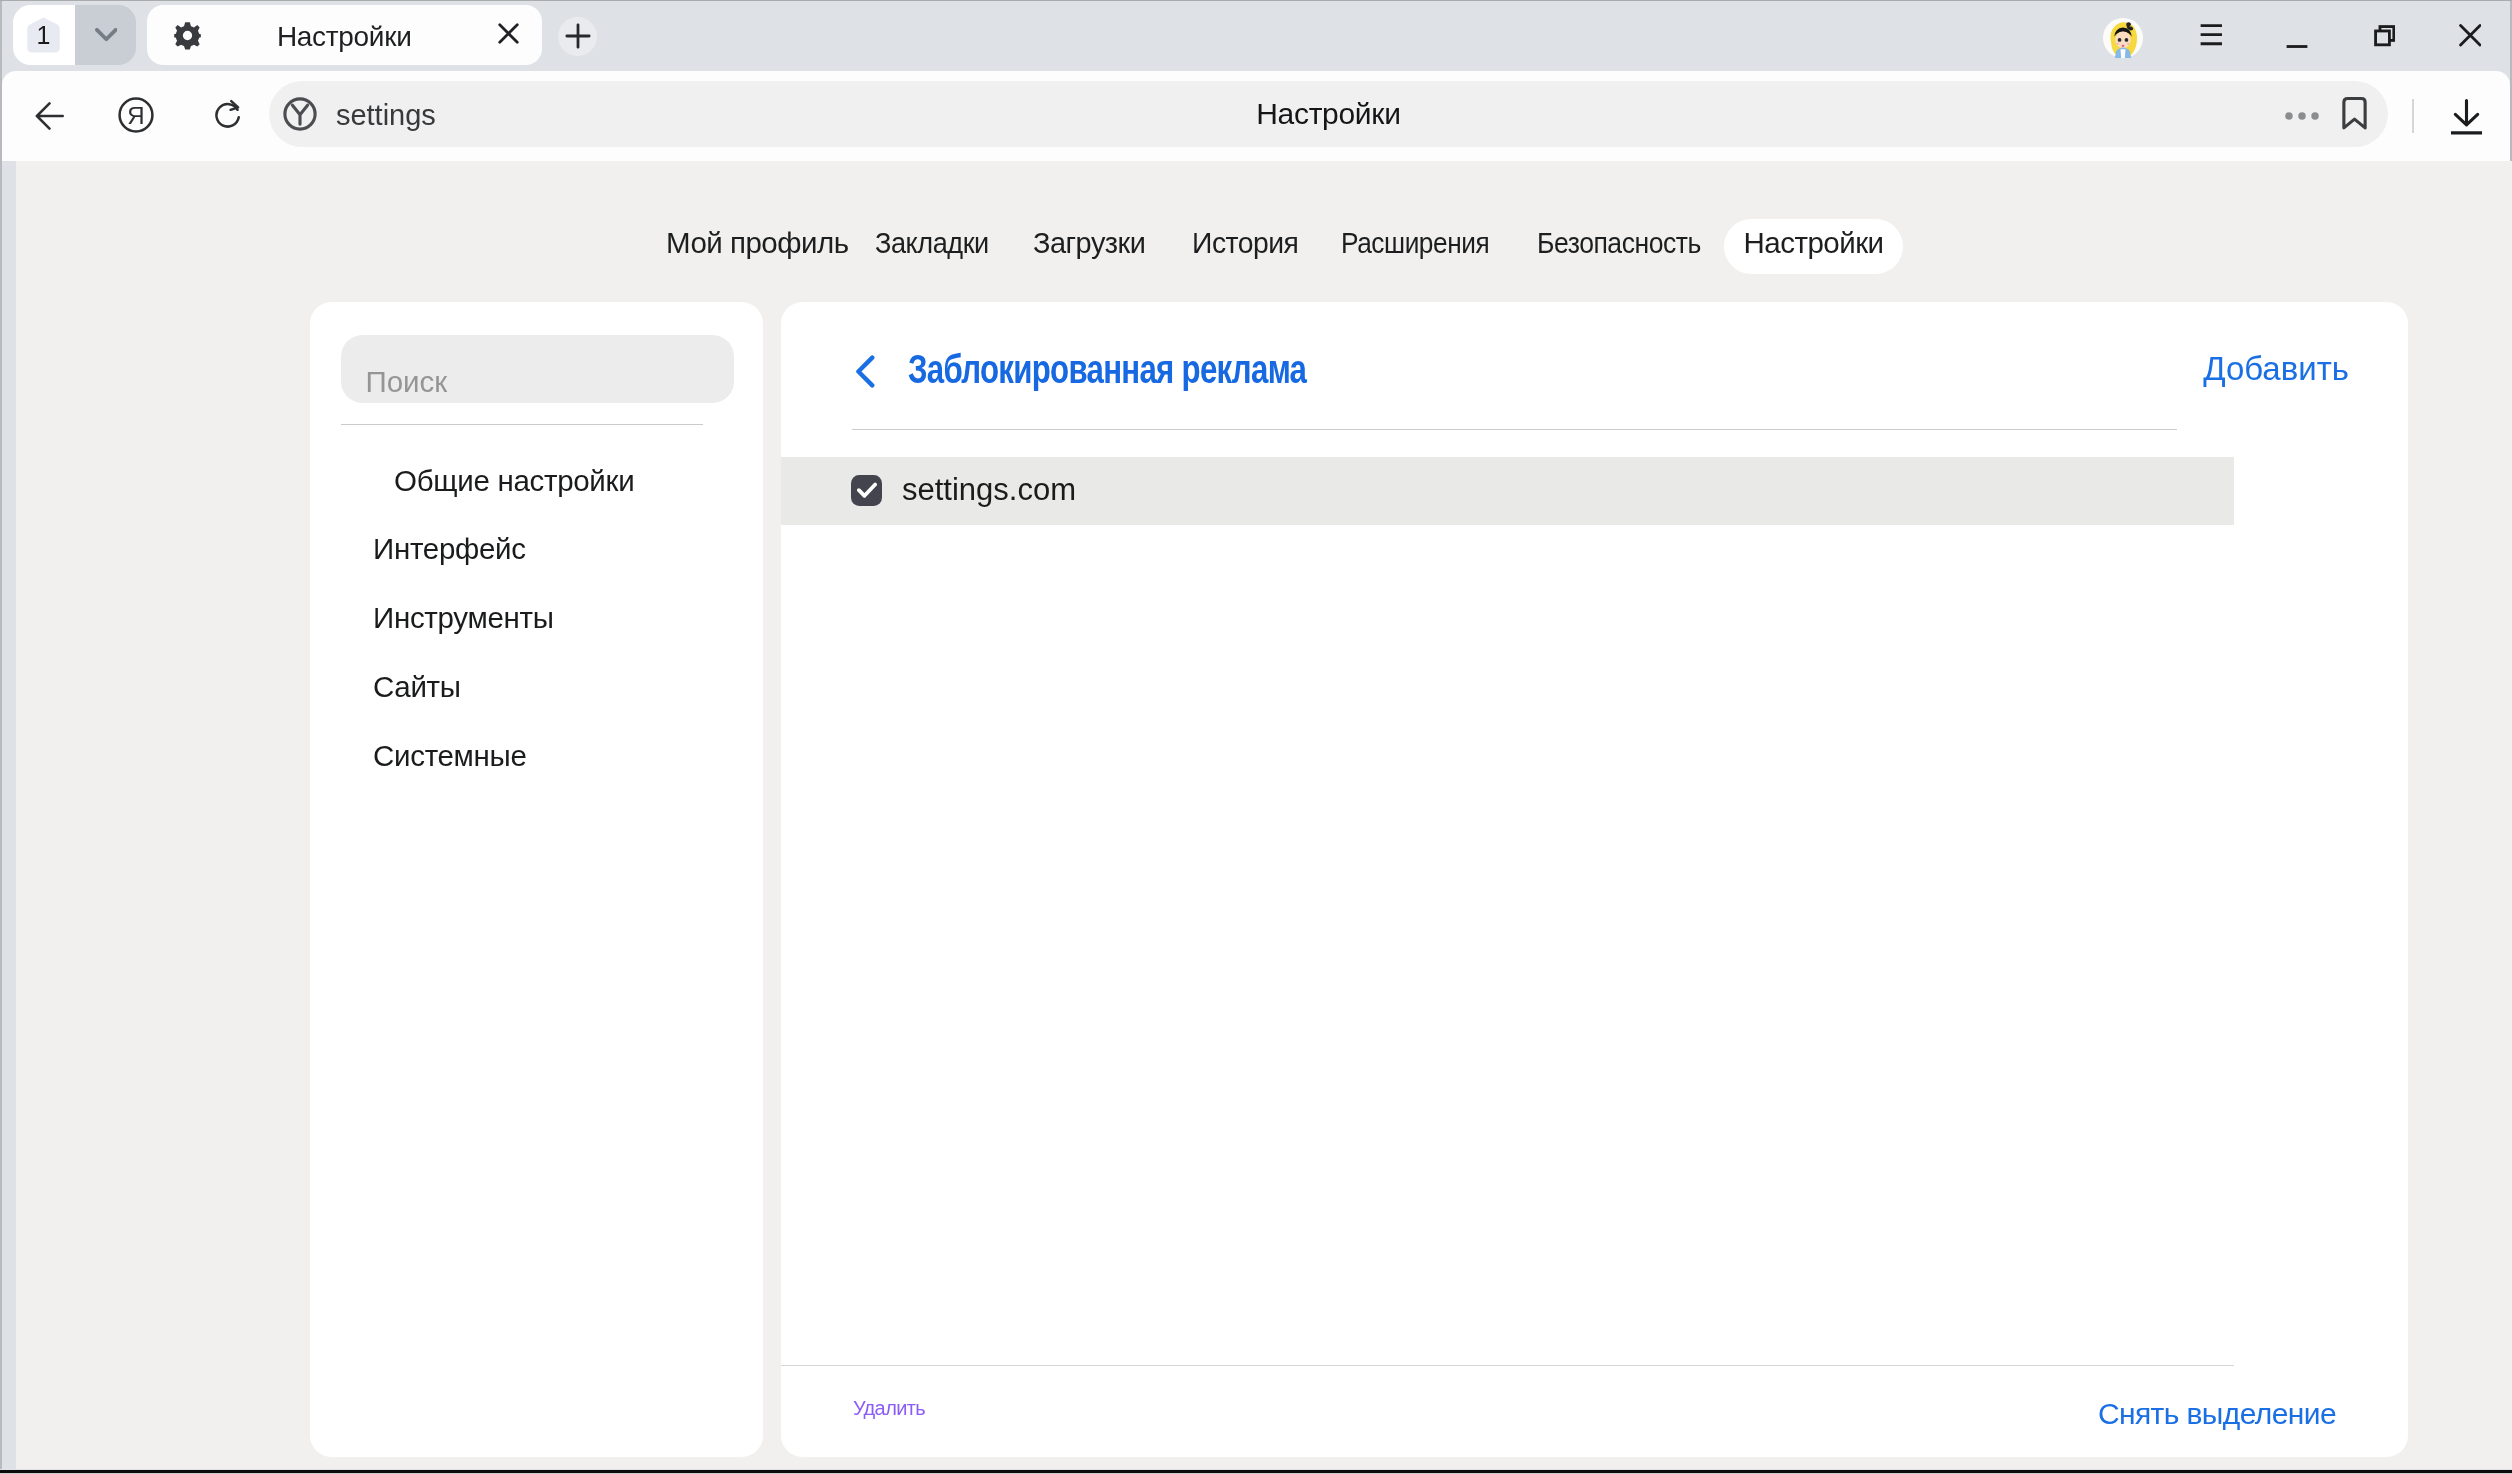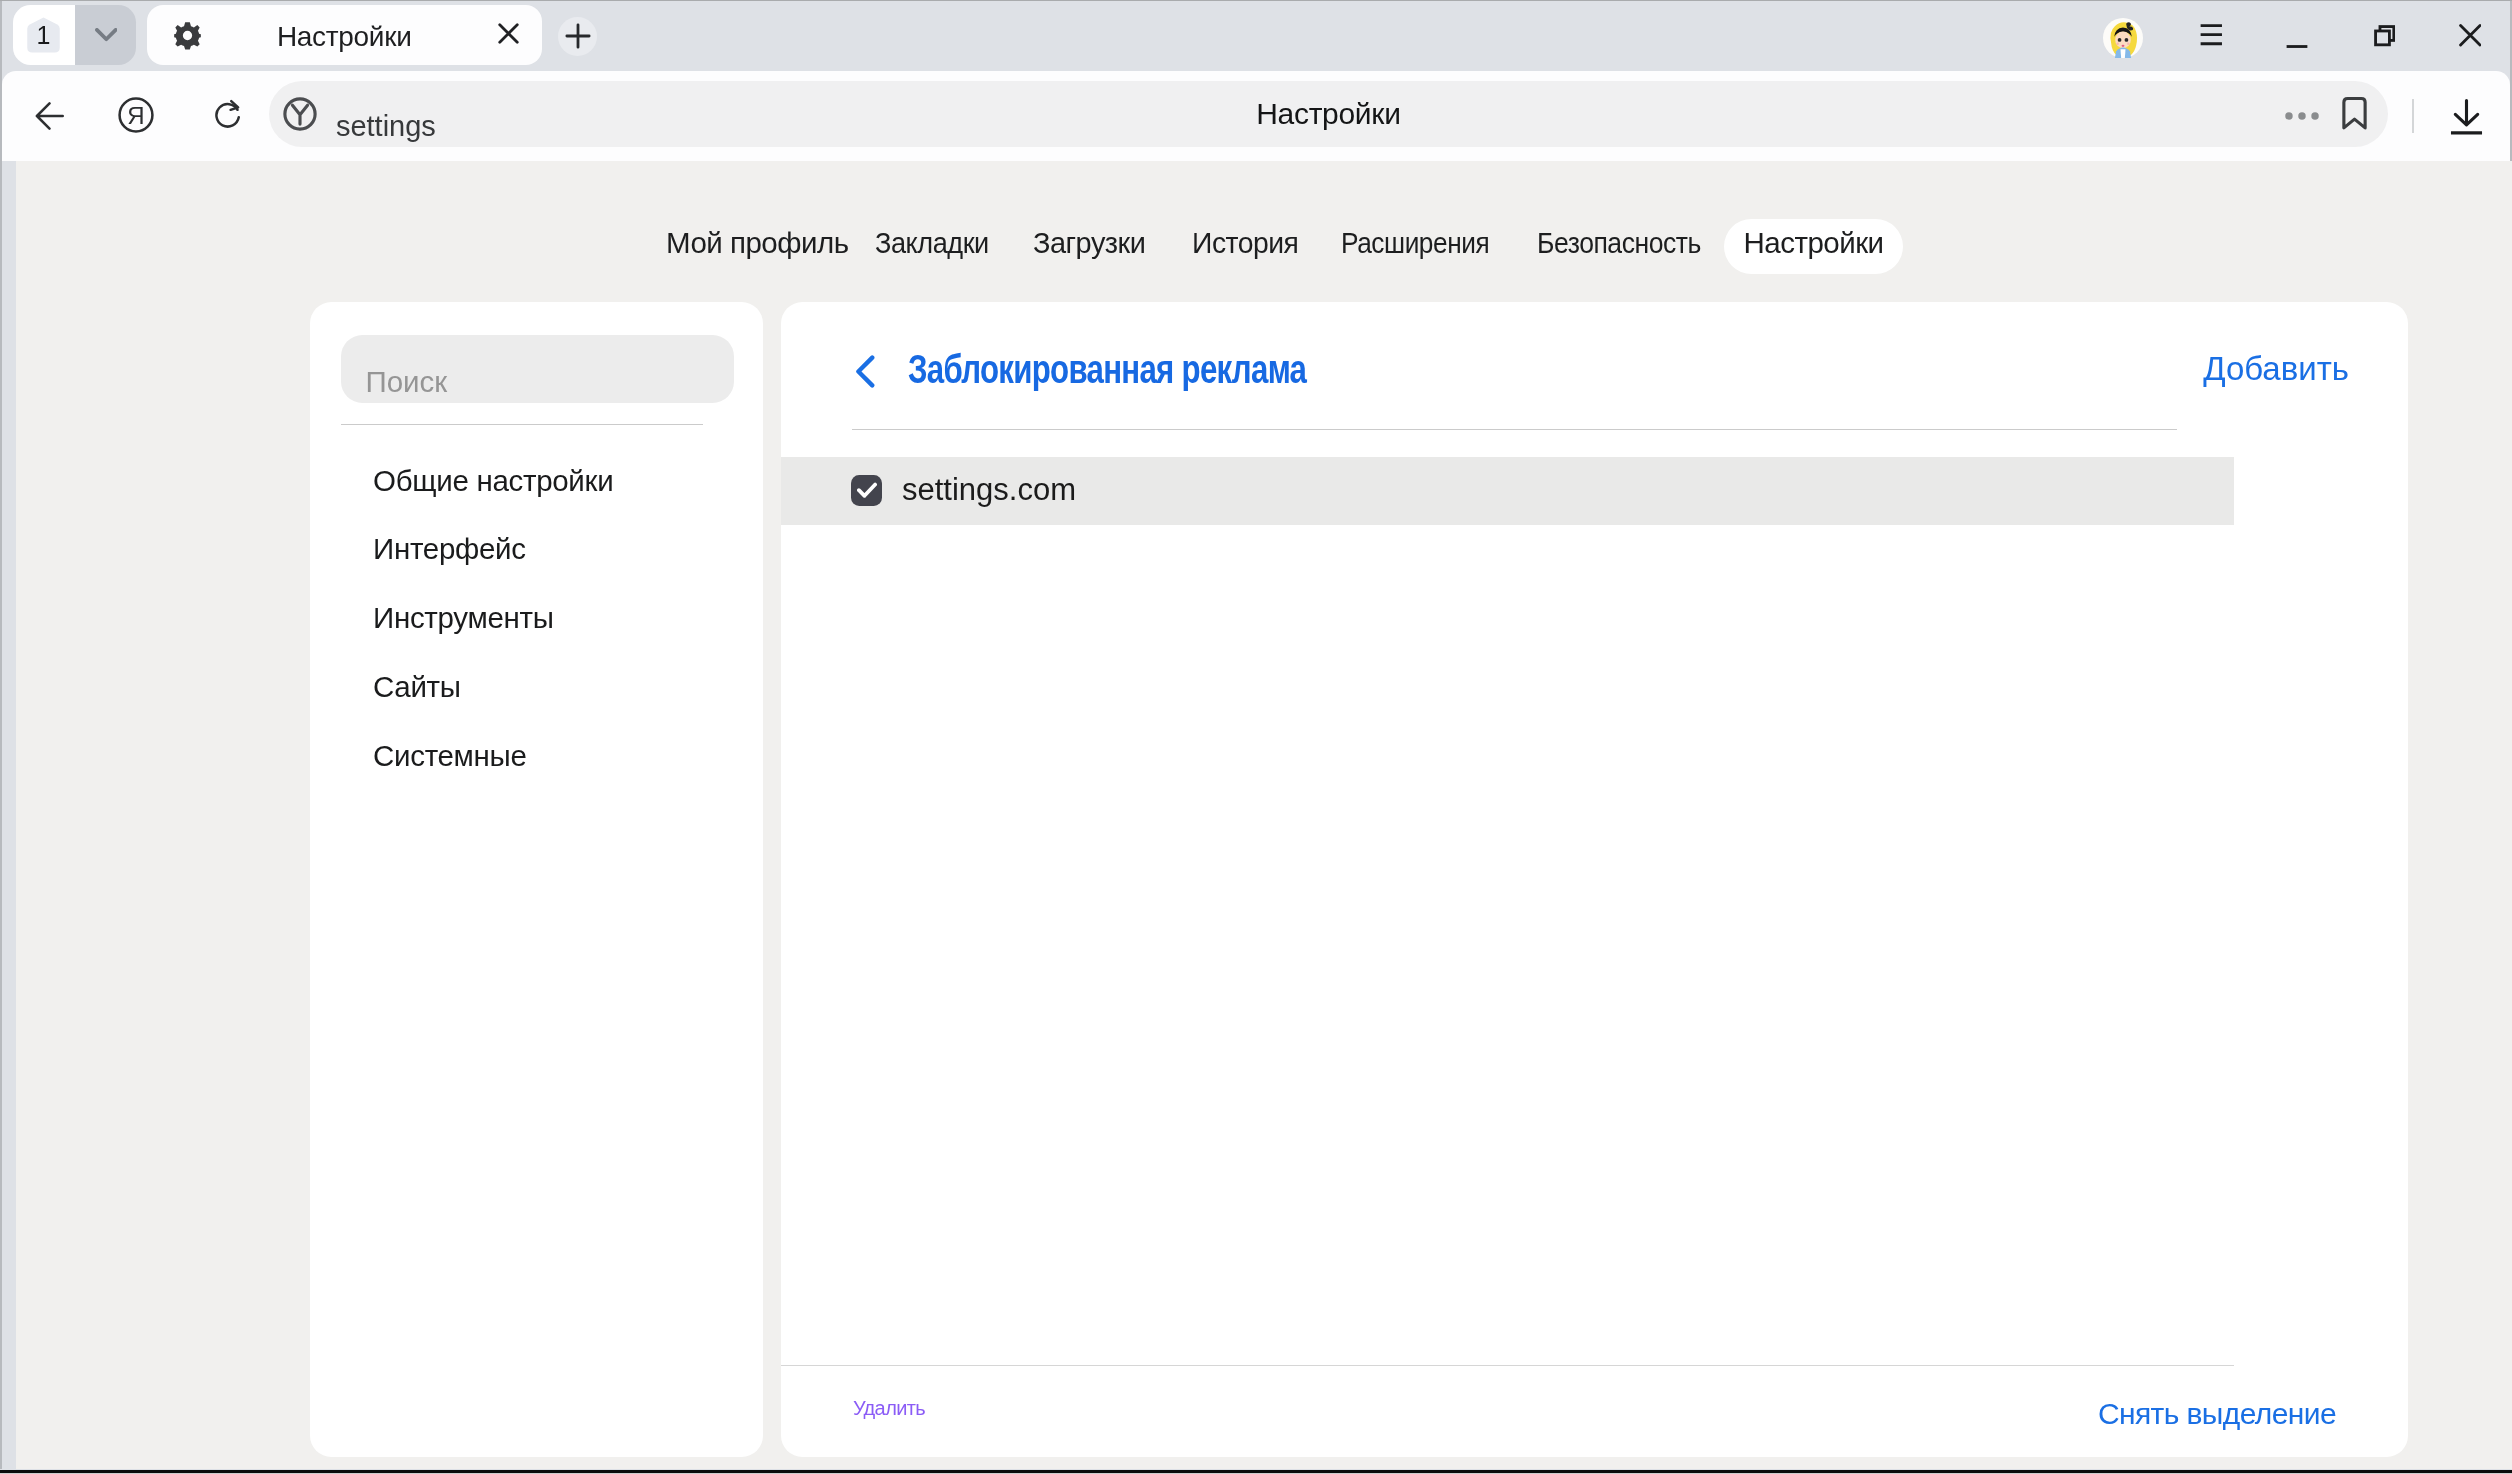--- a/index.html
+++ b/index.html
@@ -19,21 +19,21 @@
 #tabcounter { left:10.7px; top:3.8px; width:122px; height:60px; }
 #tc-left { left:0; top:0; width:62px; height:60px; background:#ffffff; border-radius:17.6px 0 0 17.6px; }
 #tc-right { left:62px; top:0; width:61px; height:60px; background:#c9cdd4; border-radius:0 17.6px 17.6px 0; }
 #activetab { left:145px; top:3.8px; width:395px; height:60px; background:#fdfdfe; border-radius:16.3px; }
 #tabtitle { left:130px; top:16.3px; width:132px; font-size:28px; color:#1e1f21; letter-spacing:-0.3px; }
 #plusbtn { left:556px; top:15.7px; width:39px; height:39px; border-radius:50%; background:#e9ebef; }
 
 
 #toolbar { left:1.9px; top:71px; width:2508px; height:90px; background:#fdfdfe; border-radius:14px 14px 0 0; }
 #addressbar { left:267px; top:10px; width:2119px; height:66px; border-radius:33px; background:#f0f0f1; }
-#settingstext { left:67px; top:29px; font-size:29px; color:#37393b; letter-spacing:0px;text-align:center; }
+#settingstext { left:67px; top:18px; font-size:29px; color:#37393b; letter-spacing:0px;text-align:center; }
 #centertitle { left:0; top:0; width:100%; height:100%; display:flex; align-items:center; justify-content:center; font-size:30px; color:#141516; letter-spacing:-0.3px; }
 #bardivider { left:2410px; top:28px; width:1.9px; height:34px; background:#d4d6d8; }
 
 
 #page { left:16px; top:161px; width:2508px; height:1308px; background:#f1f0ee; }
 .navitem { position:absolute; top:58px; height:55px; display:flex; align-items:center; padding-bottom:6.3px; font-size:29.5px; color:#1d1e1f; white-space:nowrap; letter-spacing:-0.5px; }
 #navpill { position:absolute; top:58px; left:1708px; width:179px; height:55px; background:#ffffff; border-radius:28px; display:flex; align-items:center; justify-content:center; padding-bottom:6.3px; box-sizing:border-box; font-size:29.5px; color:#1d1e1f; letter-spacing:-0.5px; }
 
 #sidebar { left:294px; top:141px; width:453px; height:1155px; background:#ffffff; border-radius:21.4px; }
 #searchbox { left:31px; top:33px; width:393px; height:68px; border-radius:21.4px; background:#ececec; display:flex; align-items:center; }
@@ -169,21 +169,21 @@
   <div class="navitem" style="left:1176px; transform:scaleX(0.96); transform-origin:left center;">История</div>
   <div class="navitem" style="left:1325px; transform:scaleX(0.89); transform-origin:left center;">Расширения</div>
   <div class="navitem" style="left:1521px; transform:scaleX(0.90); transform-origin:left center;">Безопасность</div>
   <div id="navpill">Настройки</div>
 
   <div id="sidebar" class="abs">
     <div id="searchbox" class="abs">
         <span>Поиск</span>
       </div>
     <div id="sidedivider" class="abs"></div>
-    <div class="menuitem abs" style="top:162px;">Общие настройки</div>
+    <div class="menuitem abs" style="top:162px;margin-left:21px;">Общие настройки</div>
     <div class="menuitem abs" style="top:230px;">Интерфейс</div>
     <div class="menuitem abs" style="top:299px;">Инструменты</div>
     <div class="menuitem abs" style="top:368px;">Сайты</div>
     <div class="menuitem abs" style="top:437px;">Системные</div>
   </div>
 
   <div id="maincard" class="abs">
     <svg class="abs" style="left:73px; top:53px;" width="21.4" height="33" viewBox="0 0 34 52">
       <polyline points="29,4 7,26 29,48" fill="none" stroke="#1a6fe4" stroke-width="7" stroke-linecap="round" stroke-linejoin="round"></polyline>
     </svg>

